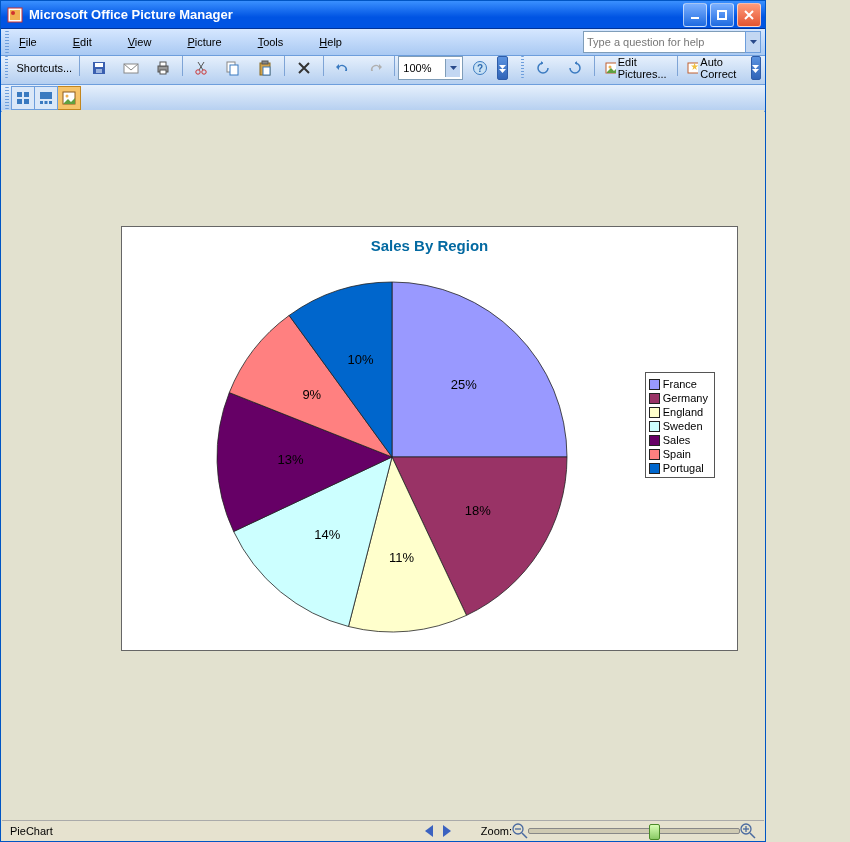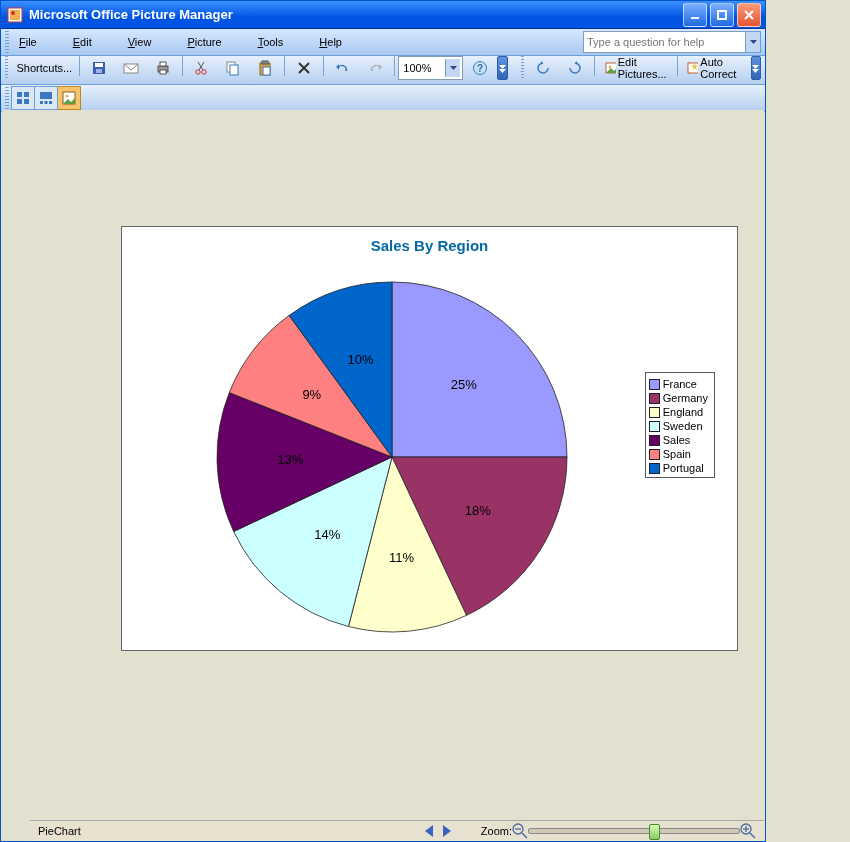--- a/index.html
+++ b/index.html
@@ -43,21 +43,21 @@
   .content { position:absolute; top:109px; bottom:21px; left:1px; right:1px; background:#e2e1cf; overflow:hidden; }
   .chart-card { position:absolute; left:119px; top:116px; width:615px; height:423px; background:#fff; border:1px solid #666; }
   .chart-title { text-align:center; font-weight:bold; font-size:15px; font-family:Arial,sans-serif; margin-top:10px; color:#0369a1; }
 
   
   .legend { position:absolute; right:22px; top:145px; border:1px solid #555; padding:3px 6px 3px 3px; font-family:Arial,sans-serif; font-size:11px; background:#fff; }
   .legend-row { display:flex; align-items:flex-end; gap:3px; height:14px; }
   .legend-swatch { width:9px; height:9px; border:1px solid #222; }
 
   
-  .statusbar { position:absolute; left:1px; right:1px; bottom:0; height:20px; background:#e6e2cf; border-top:1px solid #aaa; display:flex; align-items:center; padding:0 8px; font-size:11px;margin-left:28px; }
+  .statusbar { position:absolute; left:1px; right:1px; bottom:0; height:20px; background:#e6e2cf; border-top:1px solid #aaa; display:flex; align-items:center; padding:0 8px; font-size:11px; }
   .statusbar .spacer { flex:1; }
   .nav-arrows { display:flex; gap:6px; margin-right:30px; }
   .zoom-ctrl { display:flex; align-items:center; }
   .zoom-slider-track { width:210px; height:4px; background:#cfcab3; border:1px solid #888; border-radius:2px; position:relative; }
   .zoom-slider-thumb { position:absolute; top:-5px; width:9px; height:14px; background:linear-gradient(to bottom,#d8ffb5,#89c965); border:1px solid #4a8a28; border-radius:2px; }
 
   svg { display:block; }
 </style>
 </head>
 <body>

